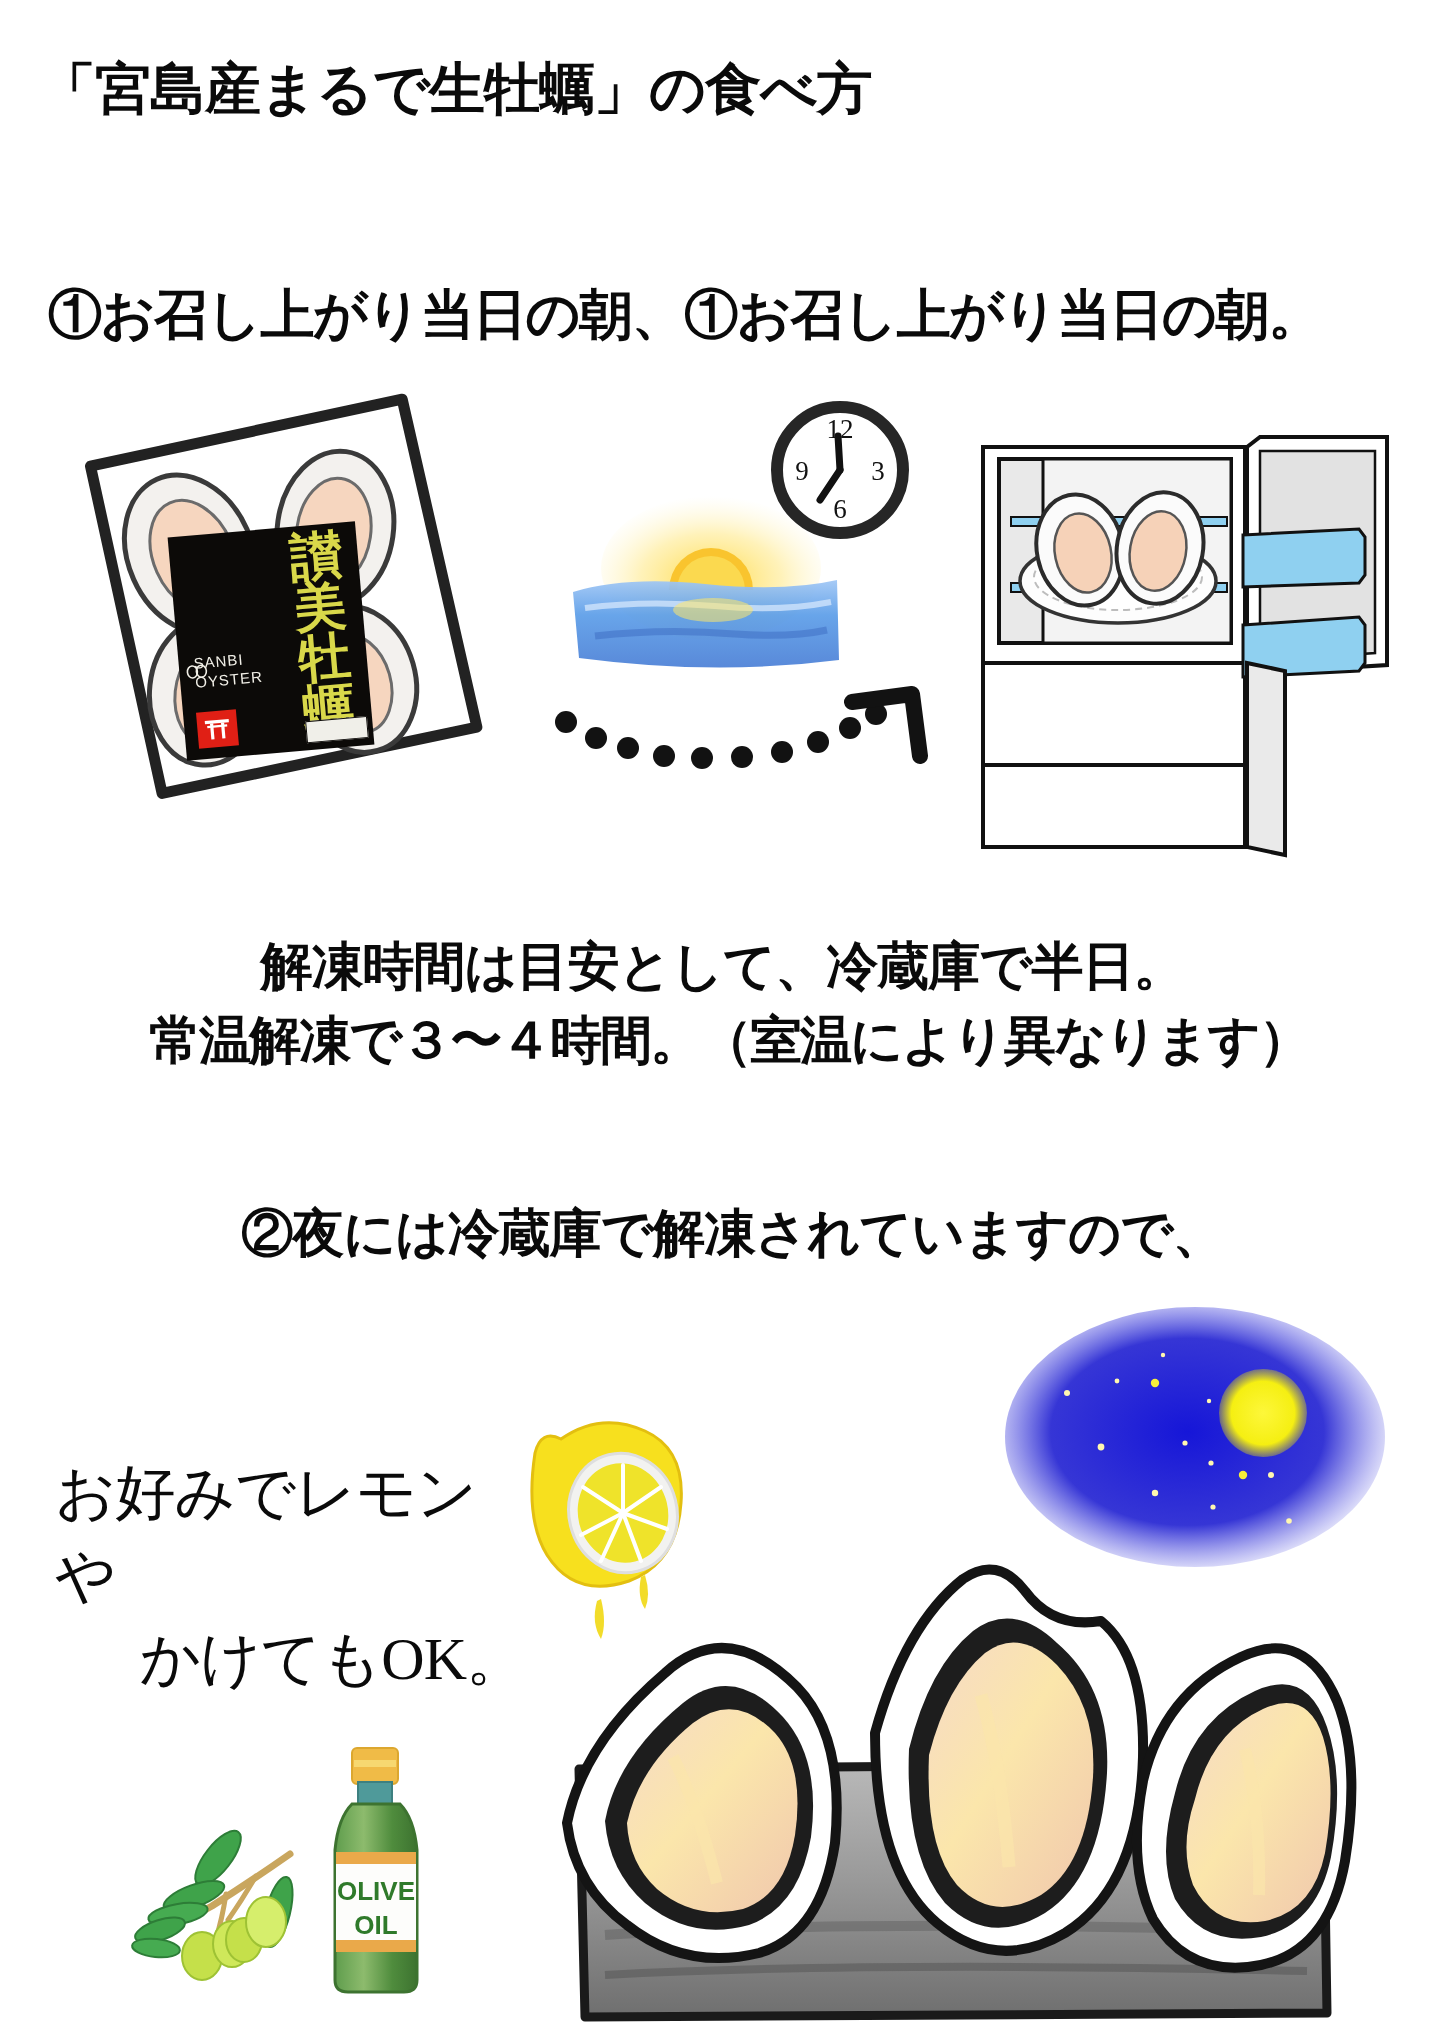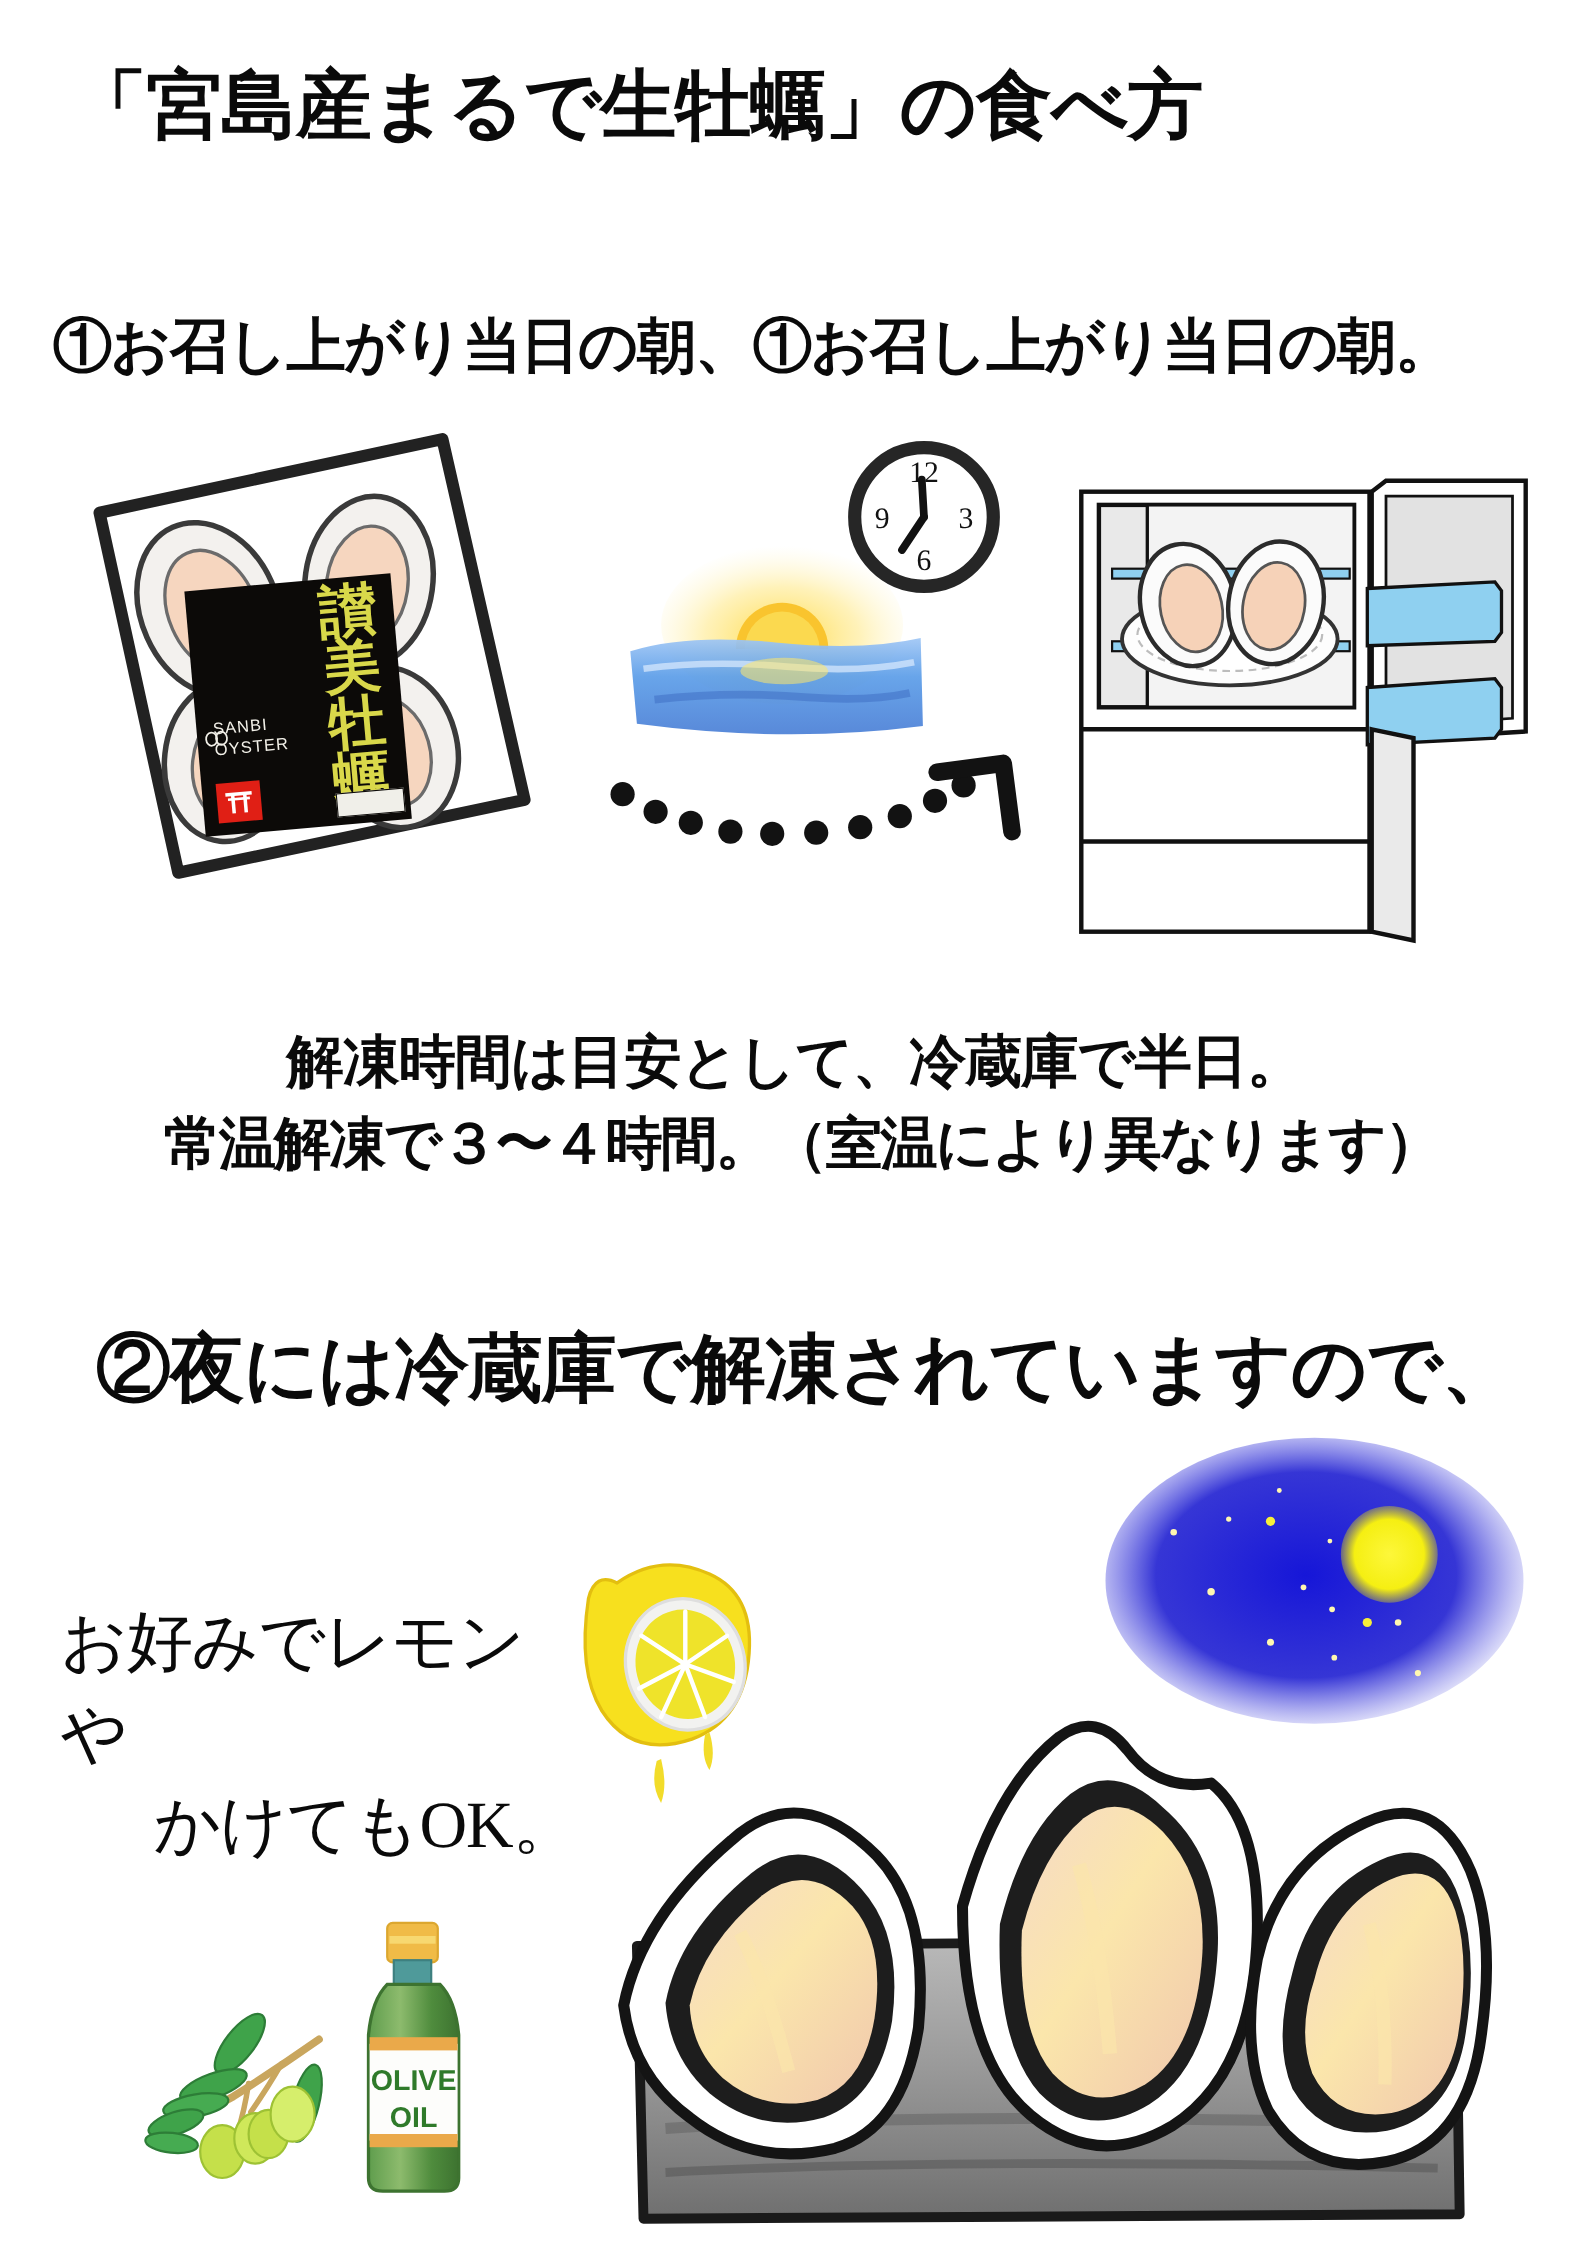--- a/index.html
+++ b/index.html
@@ -6,37 +6,36 @@
   body{
     width:1445px;height:2043px;position:relative;overflow:hidden;
     font-family:"Liberation Serif","DejaVu Serif",serif;
     color:#0a0a0a;
   }
   .page{position:absolute;inset:0;background:#fff;}
 
   
   .title{
     position:absolute;left:40px;top:58px;width:1380px;
-    font-size:69px;line-height:1.12;font-weight:700;letter-spacing:-1px;
+    font-size:56px;line-height:1.12;font-weight:700;letter-spacing:-1px;
     white-space:nowrap;
-    margin-left:25px;
   }
   .step1-text{
     position:absolute;left:48px;top:283px;width:1360px;
     font-size:54px;line-height:1.2;font-weight:700;letter-spacing:-1.5px;
     white-space:nowrap;
   }
   .thaw-text{
     position:absolute;left:0;top:930px;width:1445px;text-align:center;
     font-size:52px;line-height:1.42;font-weight:700;letter-spacing:-1px;font-family:Liberation Serif, serif;
   }
   .thaw-text .l2{letter-spacing:-2px;margin-left:13px;}
   .step2-text{
     position:absolute;left:0;top:1200px;width:1445px;text-align:center;
-    font-size:68px;line-height:1.32;font-weight:700;letter-spacing:-1px;
+    font-size:52px;line-height:1.32;font-weight:700;letter-spacing:-1px;
   }
   .step2-text .l1{padding-left:20px;}
   .opt-text{
     position:absolute;left:55px;top:1452px;width:470px;
     font-size:60px;line-height:1.38;font-weight:400;letter-spacing:-1px;font-family:Liberation Serif, serif;
   }
   .opt-text .l3{padding-left:44px;text-align:right;}
 
   
   .art{position:absolute;}

